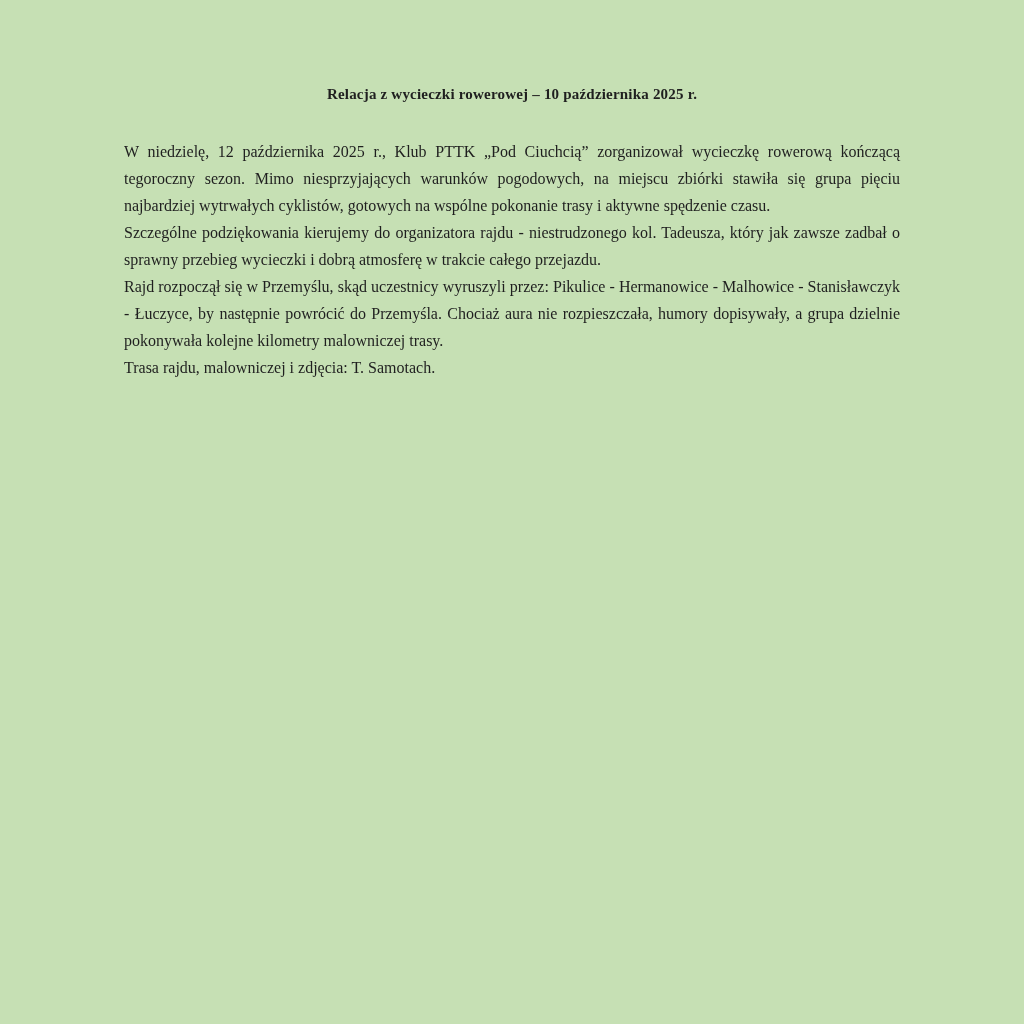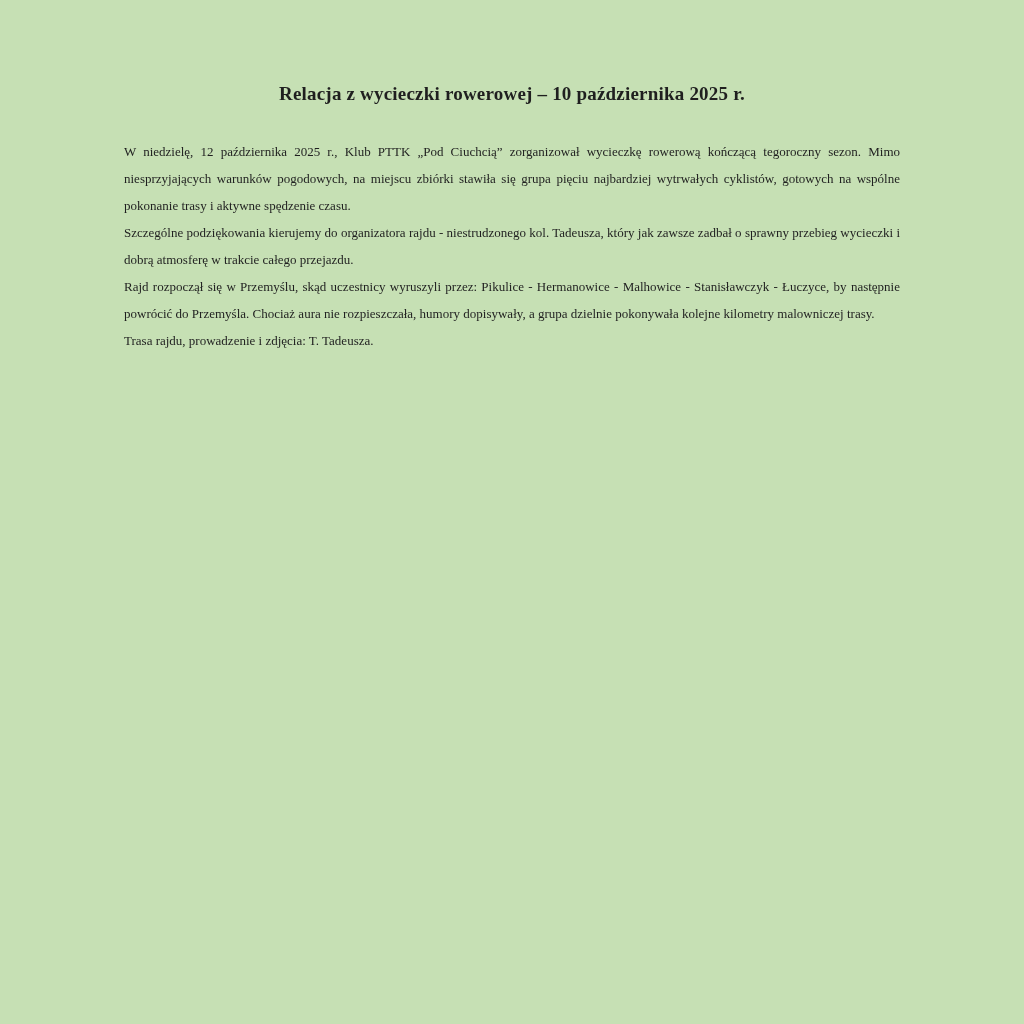--- a/index.html
+++ b/index.html
@@ -11,41 +11,41 @@
     width: 1024px;
     height: 1024px;
     background: #c6e0b4;
     overflow: hidden;
     box-sizing: border-box;
     font-family: "Liberation Serif", "DejaVu Serif", serif;
     color: #1f1f1f;
   }
   .doc-title {
     margin: 83px 124px 0 124px;
-    font-size: 19px;
+    font-size: 15px;
     line-height: 22px;
     font-weight: bold;
     text-align: center;
     letter-spacing: 0.2px;
   }
   .doc-body {
     margin: 33px 124px 0 124px;
-    font-size: 13px;
+    font-size: 16px;
     line-height: 27px;
   }
   .doc-body p {
     margin: 0;
     text-align: justify;
     text-justify: inter-word;
   }
 </style>
 </head>
 <body>
 
 <div class="page">
   <h1 class="doc-title">Relacja z wycieczki rowerowej – 10 października 2025 r.</h1>
   <div class="doc-body">
     <p>W niedzielę, 12 października 2025 r., Klub PTTK „Pod Ciuchcią” zorganizował wycieczkę rowerową kończącą tegoroczny sezon. Mimo niesprzyjających warunków pogodowych, na miejscu zbiórki stawiła się grupa pięciu najbardziej wytrwałych cyklistów, gotowych na wspólne pokonanie trasy i aktywne spędzenie czasu.</p>
     <p>Szczególne podziękowania kierujemy do organizatora rajdu - niestrudzonego kol. Tadeusza, który jak zawsze zadbał o sprawny przebieg wycieczki i dobrą atmosferę w trakcie całego przejazdu.</p>
     <p>Rajd rozpoczął się w Przemyślu, skąd uczestnicy wyruszyli przez: Pikulice - Hermanowice - Malhowice - Stanisławczyk - Łuczyce, by następnie powrócić do Przemyśla. Chociaż aura nie rozpieszczała, humory dopisywały, a grupa dzielnie pokonywała kolejne kilometry malowniczej trasy.</p>
-    <p>Trasa rajdu, prowadzenie i zdjęcia: T. Tadeusza.</p>
+    <p>Trasa rajdu, malowniczej i zdjęcia: T. Samotach.</p>
   </div>
 </div>
 
 </body></html>

